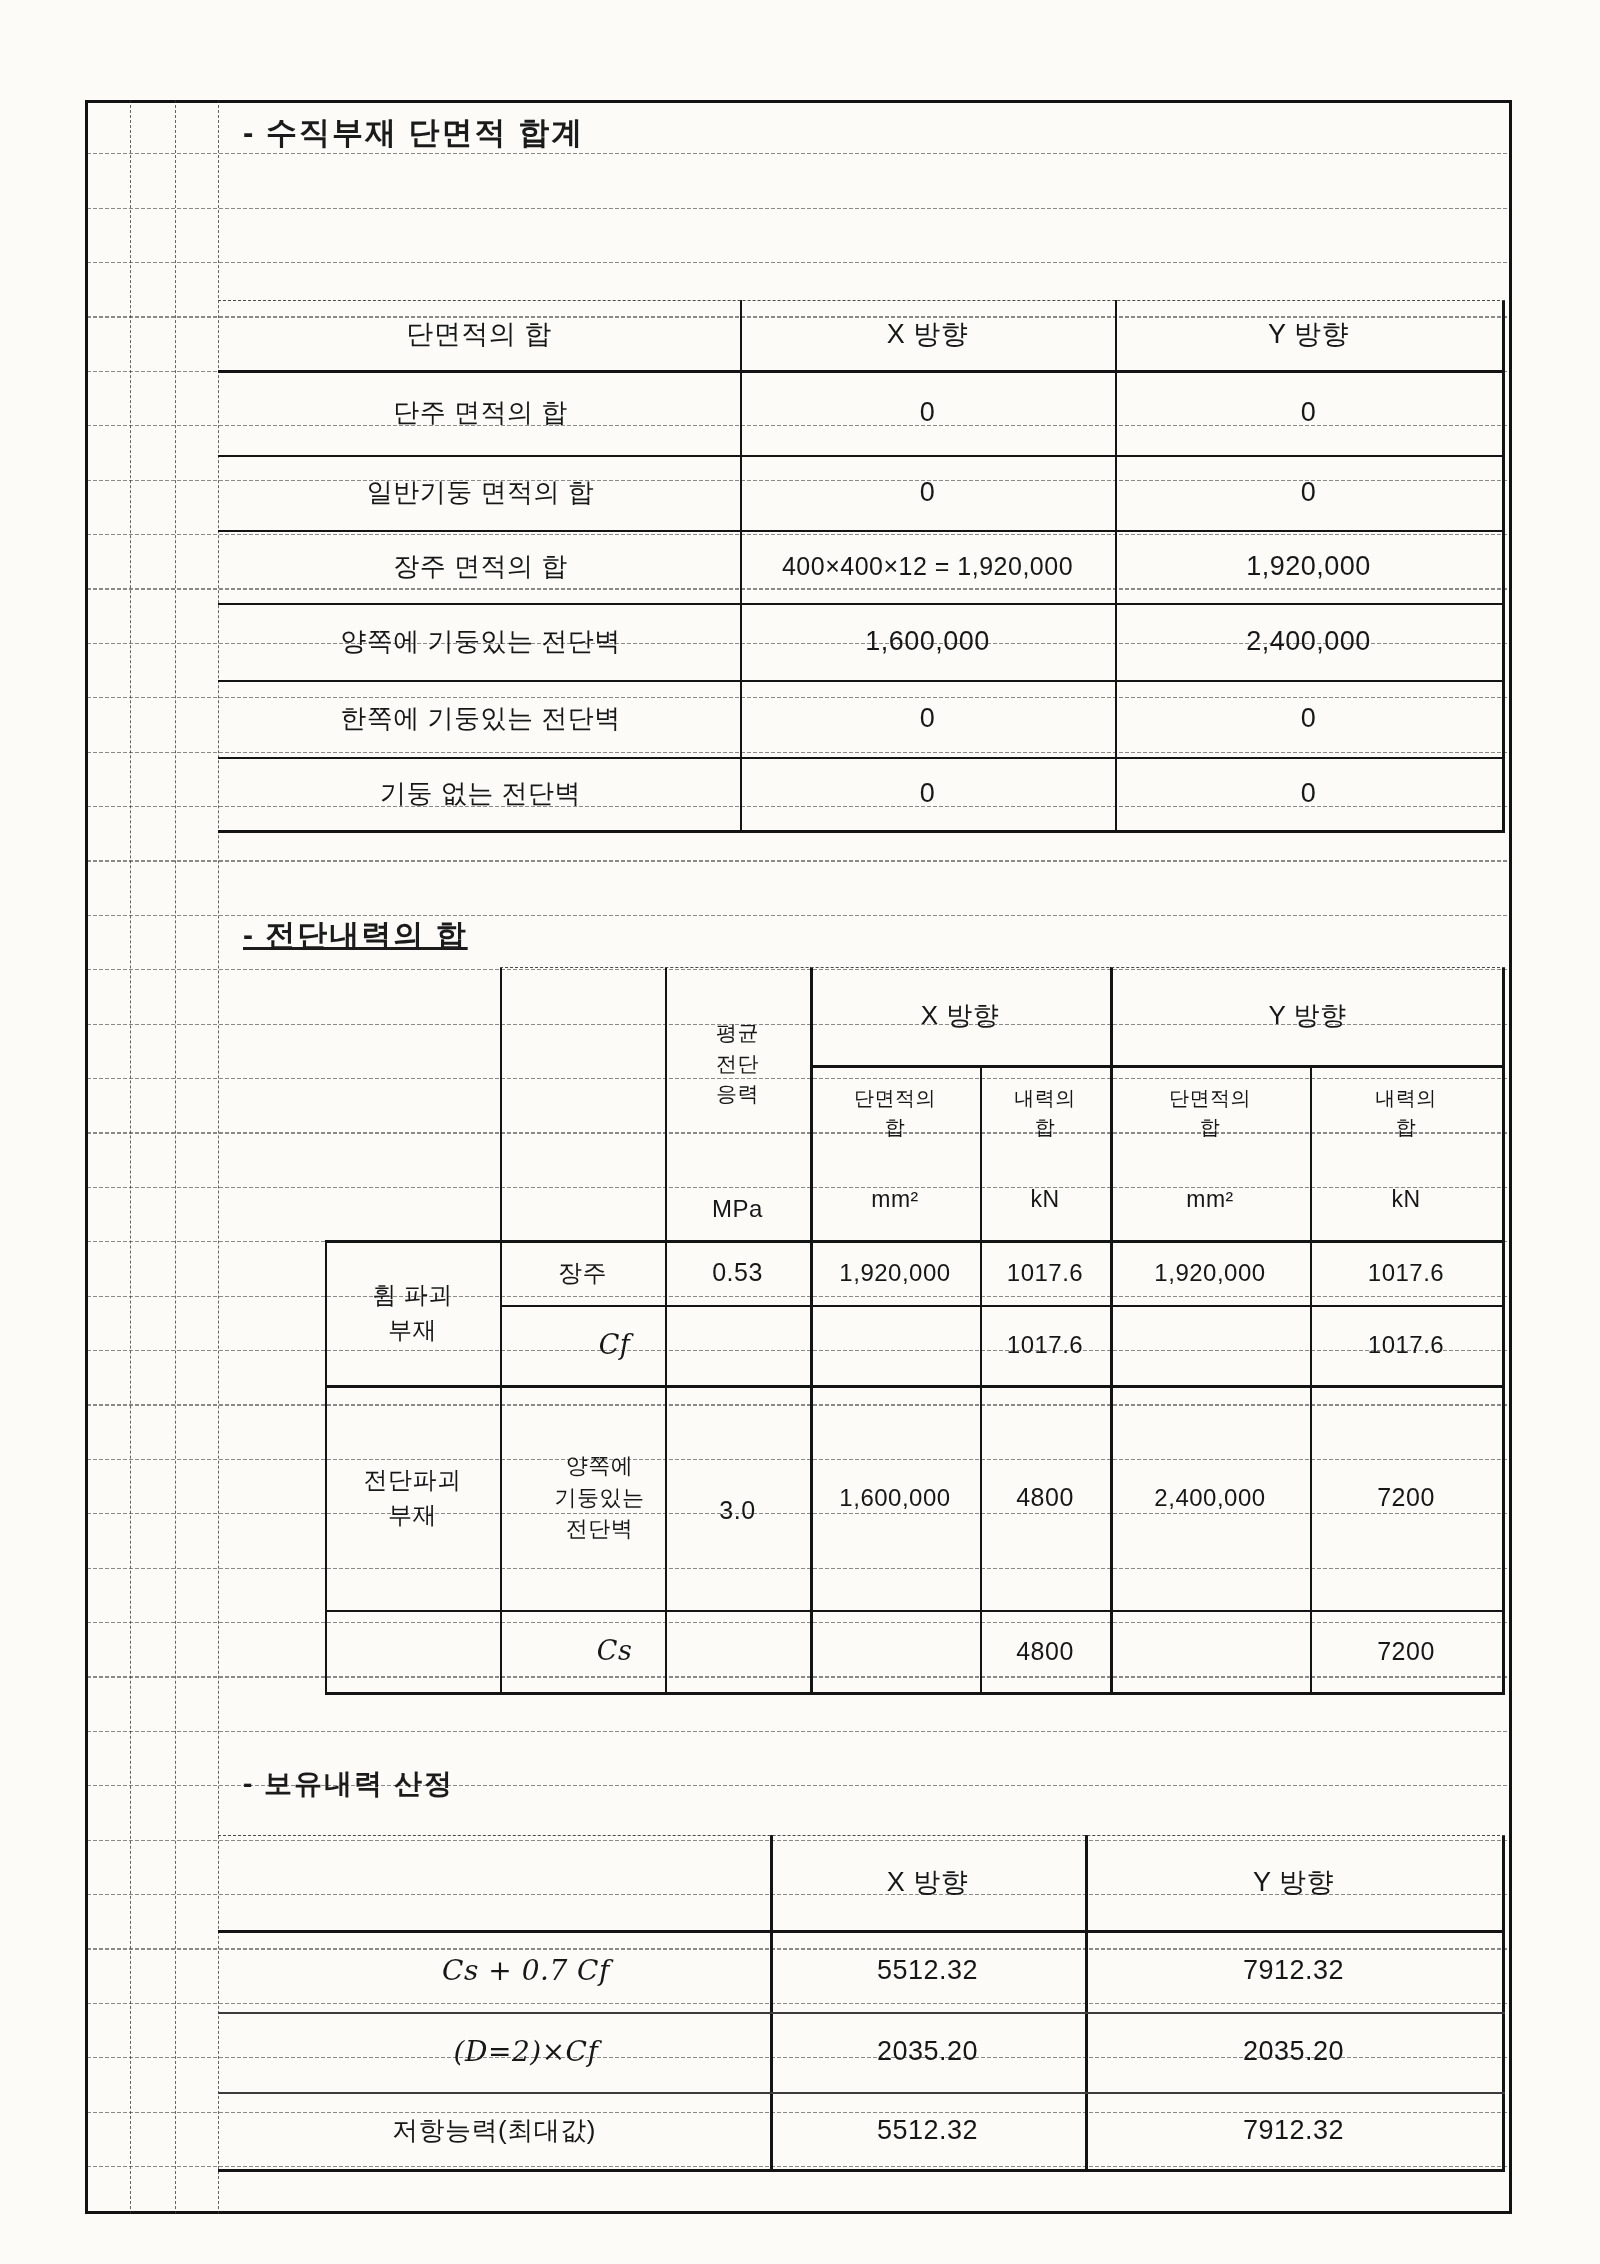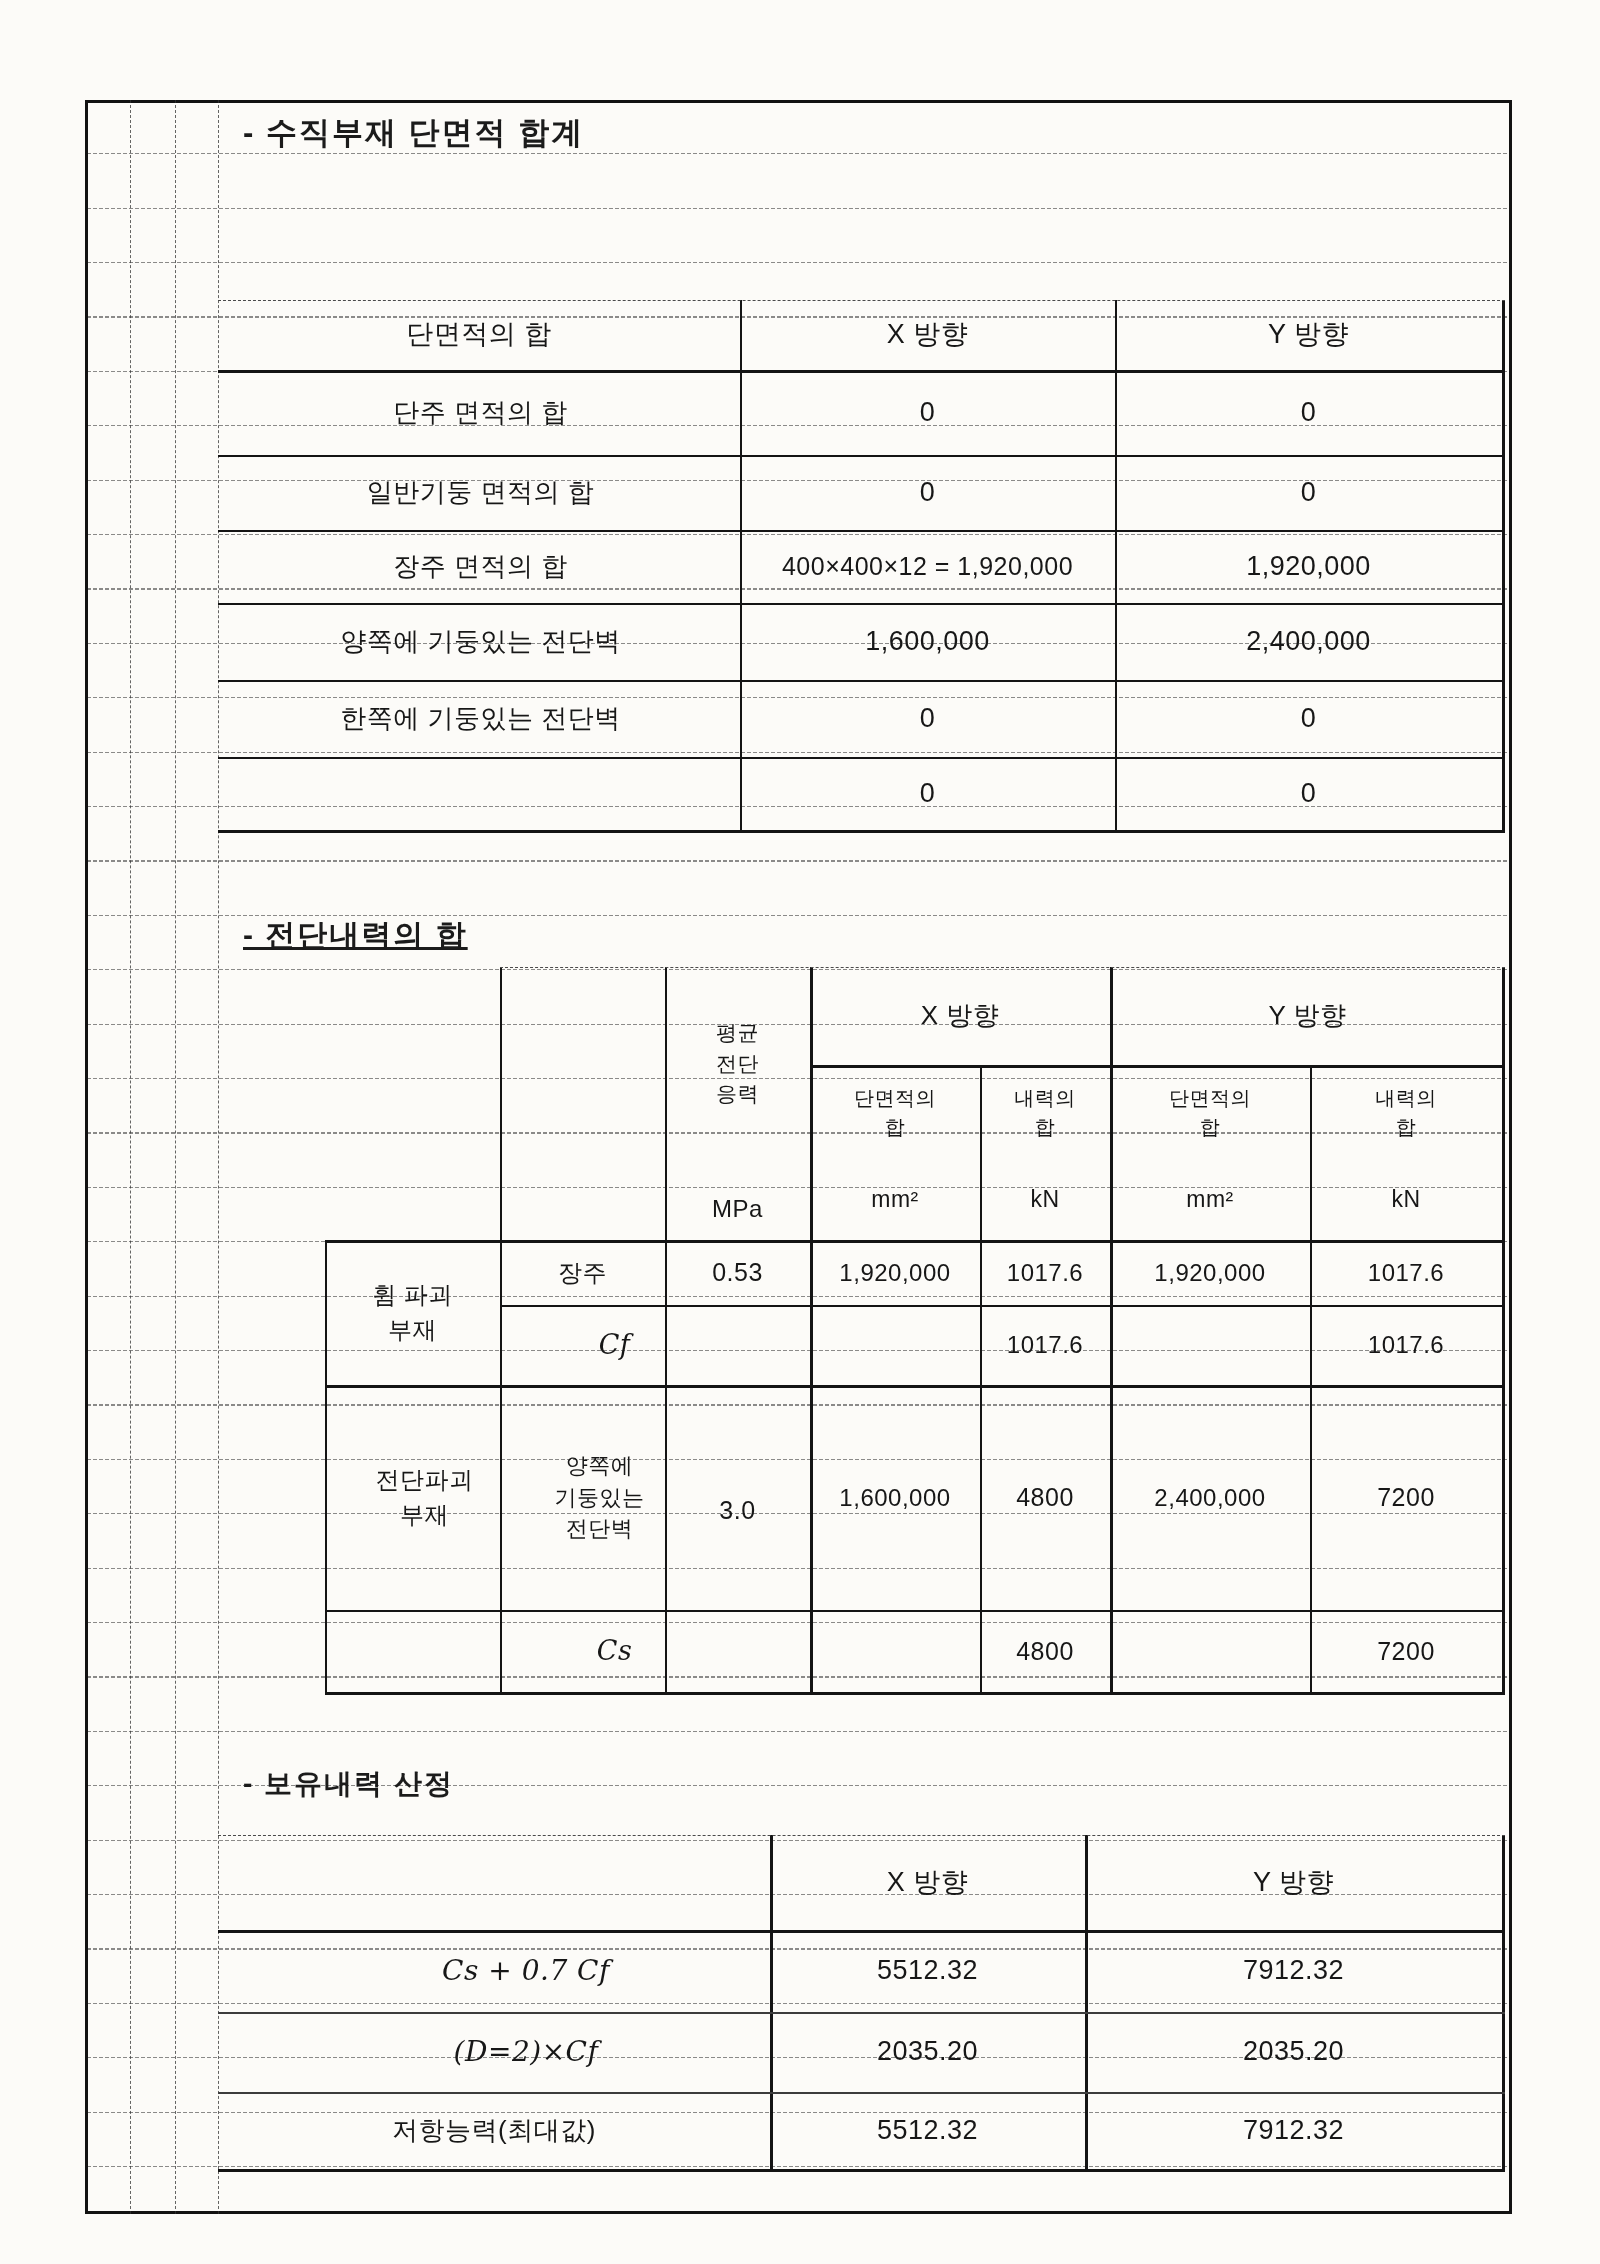--- a/index.html
+++ b/index.html
@@ -82,20 +82,21 @@
     <div class="cell f27" style="left:897px;top:230px;width:387px;height:73px">1,920,000</div>
 
     <div class="cell f26" style="left:10px;top:303px;width:505px;height:77px">양쪽에 기둥있는 전단벽</div>
     <div class="cell f27" style="left:522px;top:303px;width:375px;height:77px">1,600,000</div>
     <div class="cell f27" style="left:897px;top:303px;width:387px;height:77px">2,400,000</div>
 
     <div class="cell f26" style="left:10px;top:380px;width:505px;height:77px">한쪽에 기둥있는 전단벽</div>
     <div class="cell f27" style="left:522px;top:380px;width:375px;height:77px">0</div>
     <div class="cell f27" style="left:897px;top:380px;width:387px;height:77px">0</div>
 
+    <div class="cell f26" style="left:10px;top:457px;width:505px;height:73px">기둥 없는  전단벽</div>
     <div class="cell f27" style="left:522px;top:457px;width:375px;height:73px">0</div>
     <div class="cell f27" style="left:897px;top:457px;width:387px;height:73px">0</div>
   </div>
 
   <div class="title f30" style="left:243px;top:915px;text-decoration:underline;">- 전단내력의  합</div>
 
   <div class="tbl" style="left:325px;top:967px;width:1180px;height:728px;">
 
     <div class="vl" style="left:0;top:273px;width:2px;height:455px"></div>
     <div class="vl" style="left:175px;top:0;width:2px;height:728px"></div>
@@ -139,21 +140,21 @@
     <div class="cell f25" style="left:340px;top:273px;width:145px;height:65px">0.53</div>
     <div class="cell f24" style="left:485px;top:273px;width:170px;height:65px">1,920,000</div>
     <div class="cell f24" style="left:655px;top:273px;width:130px;height:65px">1017.6</div>
     <div class="cell f24" style="left:785px;top:273px;width:200px;height:65px">1,920,000</div>
     <div class="cell f24" style="left:985px;top:273px;width:192px;height:65px">1017.6</div>
 
     <div class="cell f27 math" style="left:175px;top:338px;width:165px;height:80px">Cf</div>
     <div class="cell f24" style="left:655px;top:338px;width:130px;height:80px">1017.6</div>
     <div class="cell f24" style="left:985px;top:338px;width:192px;height:80px">1017.6</div>
 
-    <div class="cell ml f24" style="left:12px;top:418px;width:175px;height:225px">전단파괴
+    <div class="cell ml f24" style="left:0;top:418px;width:175px;height:225px">전단파괴
 부재</div>
     <div class="cell ml f22" style="left:175px;top:418px;width:199px;height:225px">양쪽에
 기둥있는
 전단벽</div>
     <div class="cell f25" style="left:340px;top:418px;width:145px;height:251px">3.0</div>
     <div class="cell f24" style="left:485px;top:418px;width:170px;height:225px">1,600,000</div>
     <div class="cell f25" style="left:655px;top:418px;width:130px;height:225px">4800</div>
     <div class="cell f24" style="left:785px;top:418px;width:200px;height:225px">2,400,000</div>
     <div class="cell f25" style="left:985px;top:418px;width:192px;height:225px">7200</div>
 

